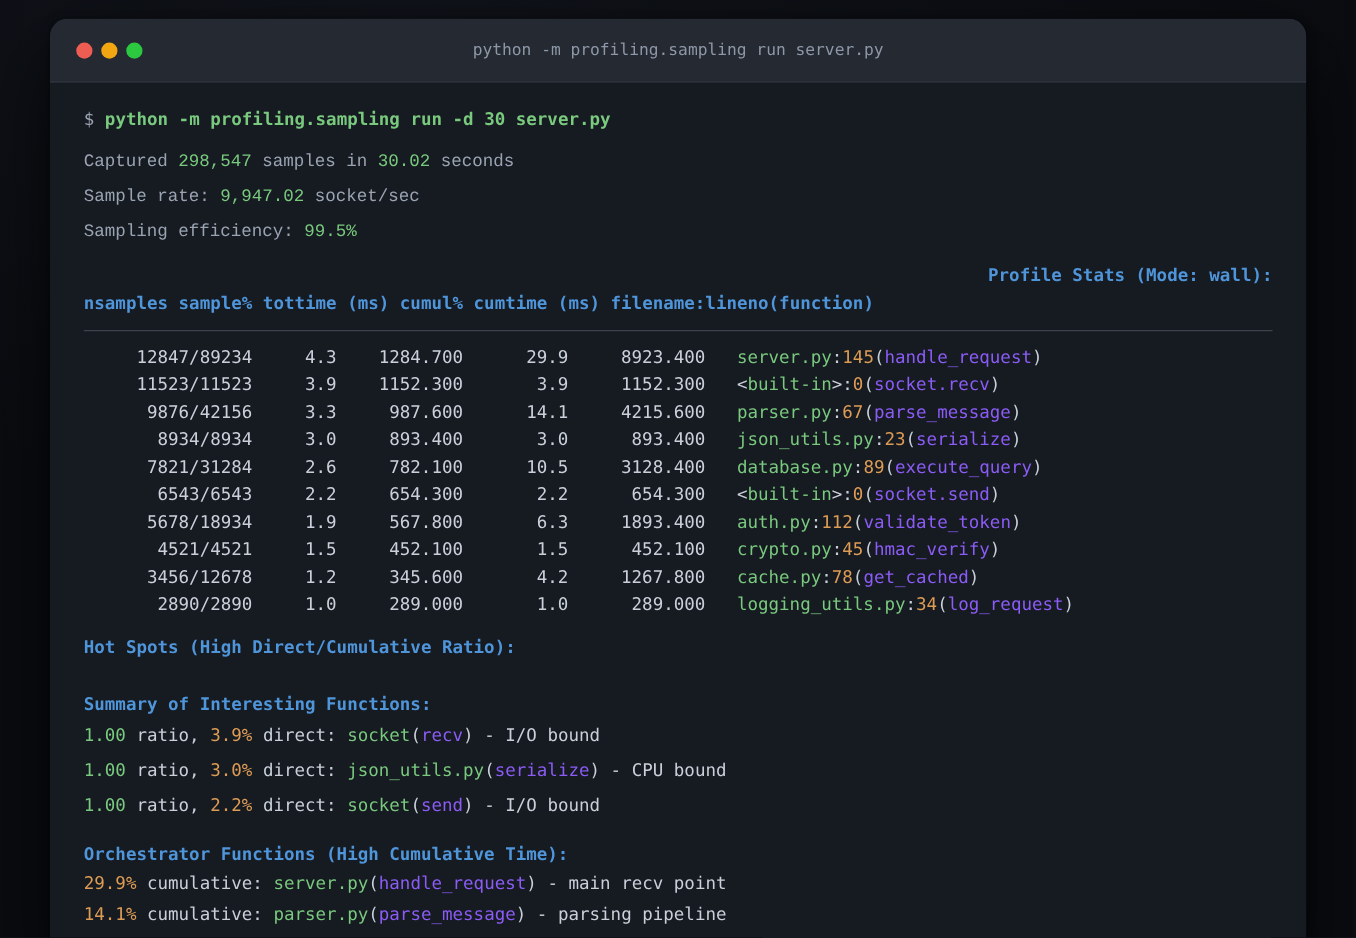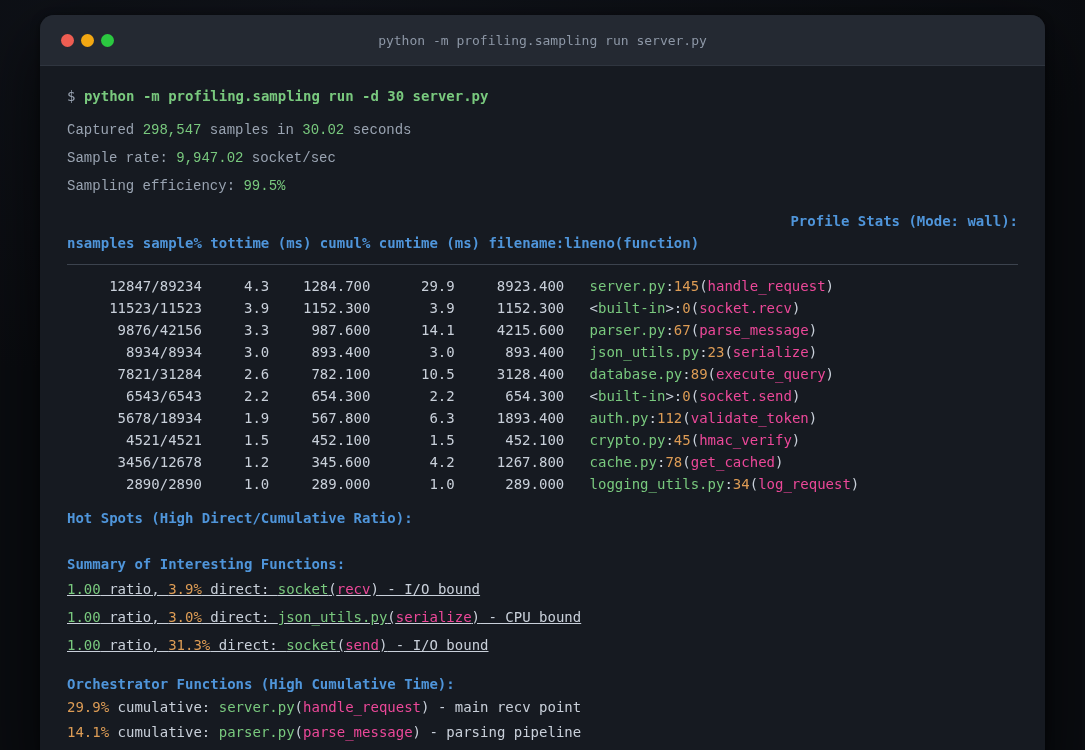--- a/index.html
+++ b/index.html
@@ -35,40 +35,40 @@
   .term-body { padding: 20px 27px 0 27px; font-size: 14px; color: #c9d0da; }
 
   .line { line-height: 20px; white-space: nowrap; }
   .cmd-line { margin-bottom: 10px; }
   .stat-line { line-height: 28px; font-family: Liberation Mono, monospace; }
 
   .c-dim    { color: #99a3b1; }
   .c-fg     { color: #c9d0da; }
   .c-green  { color: #79c97e; }
   .c-orange { color: #dd9c55; }
-  .c-blue   { color: #ec4899; }
+  .c-blue   { color: #8b5cf6; }
   .c-head   { color: #4f95da; font-weight: bold; }
   .bold     { font-weight: bold; }
 
   .heading { line-height: 22px; white-space: nowrap; }
   .profile-heading { margin-top: 10px; text-align: right; }
   .divider { border-top: 1px solid #3c434e; margin: 10px 0; width: 100%; }
 
   .prow { line-height: 22px; white-space: pre; }
   .prow .col { display: inline-block; text-align: right; }
   .col-nsamples { width: 16ch; }
   .col-samplepct { width: 8ch; }
   .col-tottime { width: 12ch; }
   .col-cumulpct { width: 10ch; }
   .col-cumtime { width: 13ch; }
   .col-func { display: inline-block; text-align: left; margin-left: 3ch; }
 
   .summary-heading { margin-top: 24px; }
   .hotspots-heading { margin-top: 12px; }
-  .hot-line { line-height: 28px; white-space: pre; text-decoration: underline; }
+  .hot-line { line-height: 28px; white-space: pre; }
   .orch-heading { margin-top: 14px; }
   .orch-line { line-height: 25px; white-space: pre; }
 </style>
 </head>
 <body>
 
 <div class="page">
   <div class="terminal">
 
     <div class="titlebar">
@@ -107,21 +107,21 @@
           <div class="prow"><span class="col col-nsamples c-fg">3456/12678</span><span class="col col-samplepct c-fg">1.2</span><span class="col col-tottime c-fg">345.600</span><span class="col col-cumulpct c-fg">4.2</span><span class="col col-cumtime c-fg">1267.800</span><span class="col-func"><span class="c-green">cache.py</span><span class="c-fg">:</span><span class="c-orange">78</span><span class="c-fg">(</span><span class="c-blue">get_cached</span><span class="c-fg">)</span></span></div>
           <div class="prow"><span class="col col-nsamples c-fg">2890/2890</span><span class="col col-samplepct c-fg">1.0</span><span class="col col-tottime c-fg">289.000</span><span class="col col-cumulpct c-fg">1.0</span><span class="col col-cumtime c-fg">289.000</span><span class="col-func"><span class="c-green">logging_utils.py</span><span class="c-fg">:</span><span class="c-orange">34</span><span class="c-fg">(</span><span class="c-blue">log_request</span><span class="c-fg">)</span></span></div>
         </div>
 
       <div class="heading hotspots-heading c-head">Hot Spots (High Direct/Cumulative Ratio):</div>
 
       <div class="heading summary-heading c-head">Summary of Interesting Functions:</div>
       <div id="hot-spots">
           <div class="hot-line"><span class="c-green">1.00</span><span class="c-fg"> ratio, </span><span class="c-orange">3.9%</span><span class="c-fg"> direct: </span><span class="c-green">socket</span><span class="c-fg">(</span><span class="c-blue">recv</span><span class="c-fg">)</span><span class="c-fg"> - I/O bound</span></div>
           <div class="hot-line"><span class="c-green">1.00</span><span class="c-fg"> ratio, </span><span class="c-orange">3.0%</span><span class="c-fg"> direct: </span><span class="c-green">json_utils.py</span><span class="c-fg">(</span><span class="c-blue">serialize</span><span class="c-fg">)</span><span class="c-fg"> - CPU bound</span></div>
-          <div class="hot-line"><span class="c-green">1.00</span><span class="c-fg"> ratio, </span><span class="c-orange">31.3%</span><span class="c-fg"> direct: </span><span class="c-green">socket</span><span class="c-fg">(</span><span class="c-blue">send</span><span class="c-fg">)</span><span class="c-fg"> - I/O bound</span></div>
+          <div class="hot-line"><span class="c-green">1.00</span><span class="c-fg"> ratio, </span><span class="c-orange">2.2%</span><span class="c-fg"> direct: </span><span class="c-green">socket</span><span class="c-fg">(</span><span class="c-blue">send</span><span class="c-fg">)</span><span class="c-fg"> - I/O bound</span></div>
         </div>
 
       <div class="heading orch-heading c-head">Orchestrator Functions (High Cumulative Time):</div>
       <div id="orchestrators">
           <div class="orch-line"><span class="c-orange">29.9%</span><span class="c-fg"> cumulative: </span><span class="c-green">server.py</span><span class="c-fg">(</span><span class="c-blue">handle_request</span><span class="c-fg">)</span><span class="c-fg"> - main recv point</span></div>
           <div class="orch-line"><span class="c-orange">14.1%</span><span class="c-fg"> cumulative: </span><span class="c-green">parser.py</span><span class="c-fg">(</span><span class="c-blue">parse_message</span><span class="c-fg">)</span><span class="c-fg"> - parsing pipeline</span></div>
         </div>
 
     </div>
   </div>

